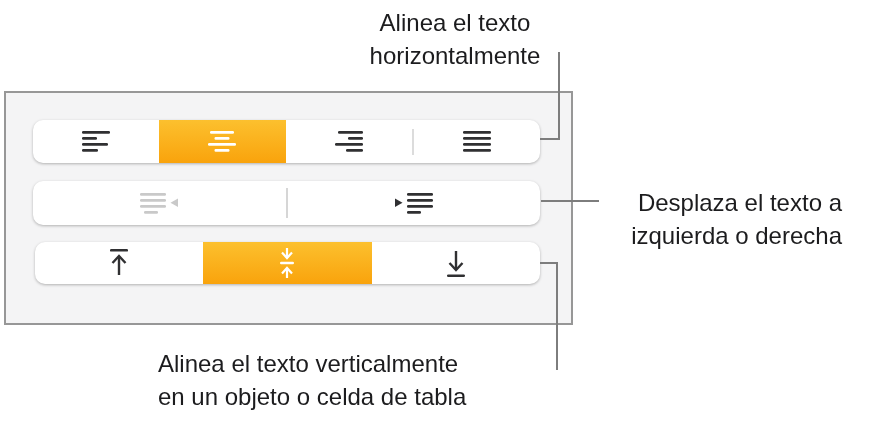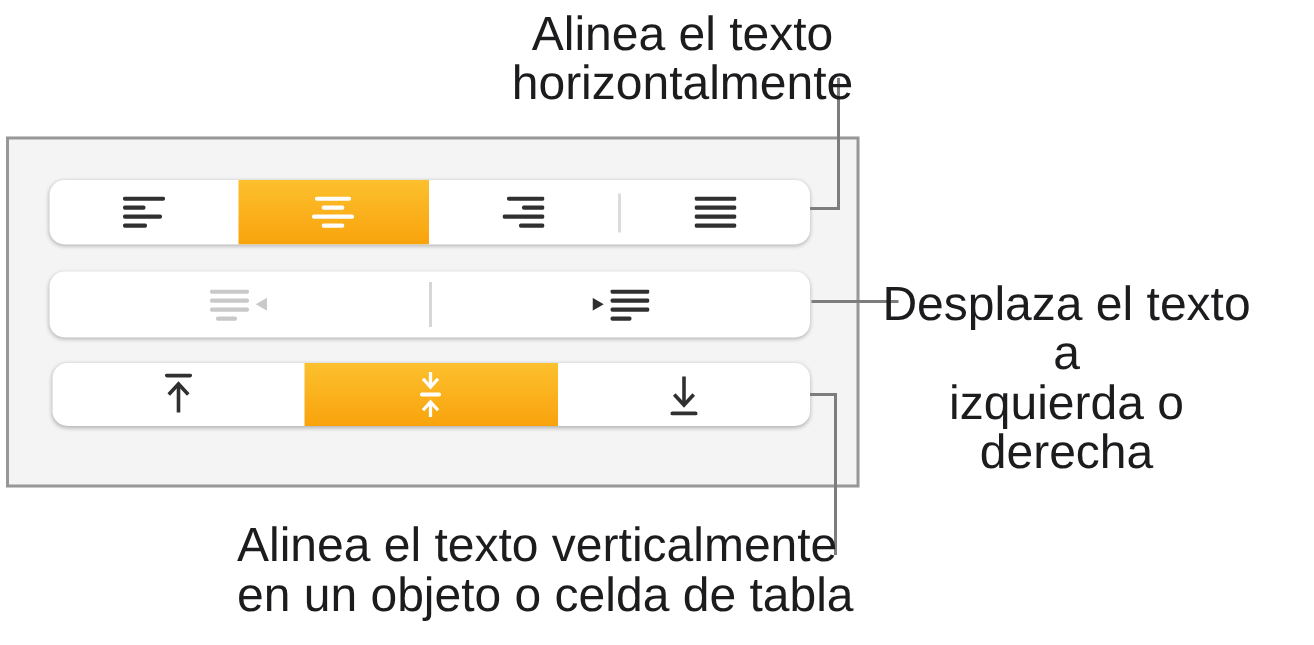--- a/index.html
+++ b/index.html
@@ -48,25 +48,25 @@
   .line-right{
     position:absolute;left:541px;top:200px;width:58px;height:2px;
     background:var(--callout-line,#7d7d7d);
   }
   .elbow-bottom{
     position:absolute;left:540px;top:262px;width:16px;height:106px;
     border-top:2px solid var(--callout-line,#7d7d7d);
     border-right:2px solid var(--callout-line,#7d7d7d);
   }
   .callout{
-    position:absolute;font-size:32px;line-height:33px;
+    position:absolute;font-size:24px;line-height:33px;
     white-space:pre-line;color:#1c1c1e;
   }
   .callout-top{left:335px;top:6px;width:240px;text-align:center;}
-  .callout-right{left:580px;top:186px;width:262px;text-align:center;}
+  .callout-right{left:580px;top:186px;width:262px;text-align:right;}
   .callout-bottom{left:158px;top:347px;width:420px;text-align:left;}
 </style>
 </head>
 <body>
 
 <div class="panel"></div>
 
 <div class="btn-row row-1">
   <button class="btn">
     <span class="icon">

